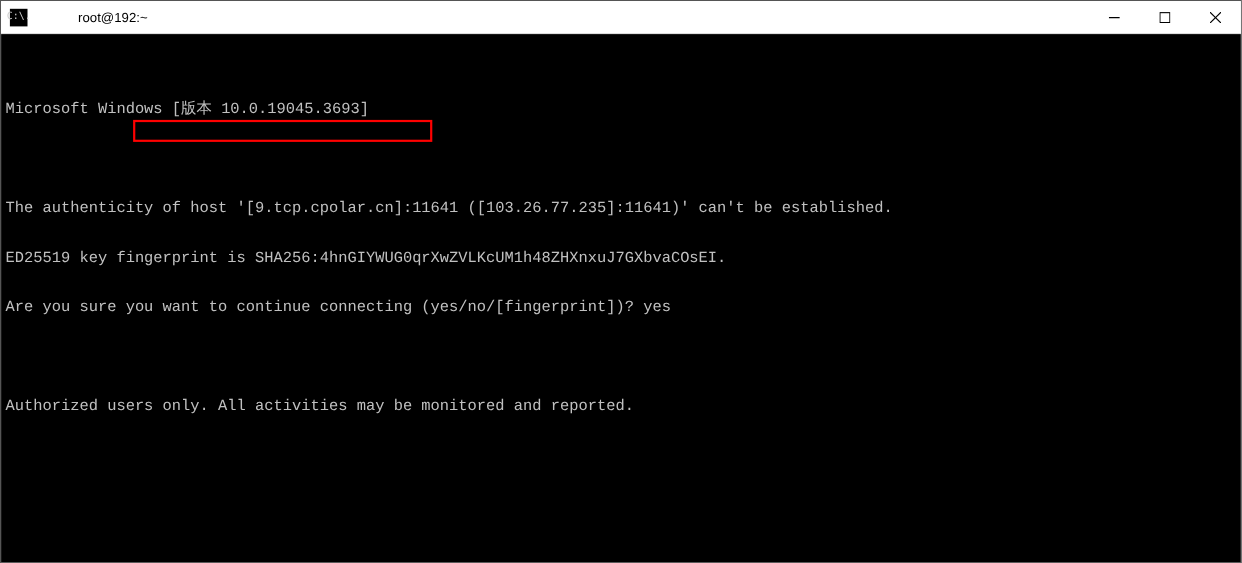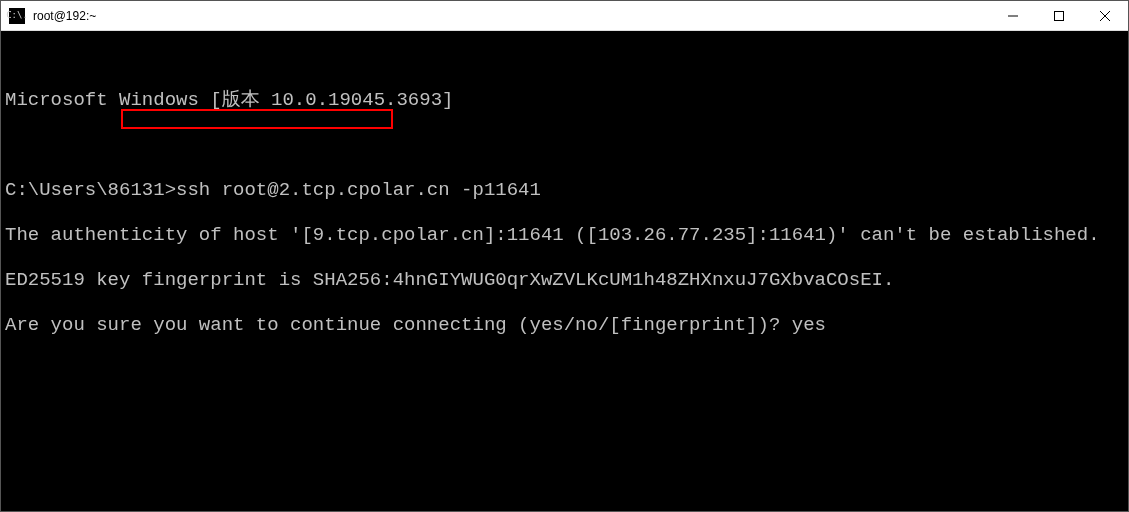--- a/index.html
+++ b/index.html
@@ -39,40 +39,41 @@
     .titlebar-icon-text {
       color: #ccc;
       font-family: Consolas, monospace;
       font-size: 9px;
       line-height: 1;
     }
     .titlebar-title {
       font-size: 12px;
       color: #000;
       flex: 1;
+      margin-left: 38px;
     }
     .titlebar-buttons {
       display: flex;
       height: 100%;
     }
     .titlebar-btn {
       width: 46px;
       height: 100%;
       display: flex;
       align-items: center;
       justify-content: center;
       cursor: pointer;
     }
     .titlebar-btn svg { width: 10px; height: 10px; }
     .terminal {
       flex: 1;
       background: #000;
       color: #c0c0c0;
       font-family: "NSimSun", "SimSun", Consolas, "Courier New", monospace;
-      font-size: 19px;
+      font-size: 14px;
       line-height: 15px;
       padding: 2px 4px;
       white-space: pre;
       overflow: hidden;
       position: relative;
     }
     .highlight-box {
       position: absolute;
       border: 2px solid #ff0000;
       pointer-events: none;
@@ -106,25 +107,25 @@
           </svg>
       </div>
     </div>
   </div>
 
   <div class="terminal">
     <div class="highlight-box" style="left:120px;top:78px;width:272px;height:20px;"></div>
 
     <div class="line">Microsoft Windows [版本 10.0.19045.3693]</div>
     <div class="line"></div>
-    <div class="line">C:\Users\86131&gt;ssh root@2.tcp.cpolar.cn -p11641</div>
     <div class="line">The authenticity of host '[9.tcp.cpolar.cn]:11641 ([103.26.77.235]:11641)' can't be established.</div>
     <div class="line">ED25519 key fingerprint is SHA256:4hnGIYWUG0qrXwZVLKcUM1h48ZHXnxuJ7GXbvaCOsEI.</div>
     <div class="line">Are you sure you want to continue connecting (yes/no/[fingerprint])? yes</div>
     <div class="line"></div>
+    <div class="line">Authorized users only. All activities may be monitored and reported.</div>
     
     
     
     
     
     
     
     
     
     

